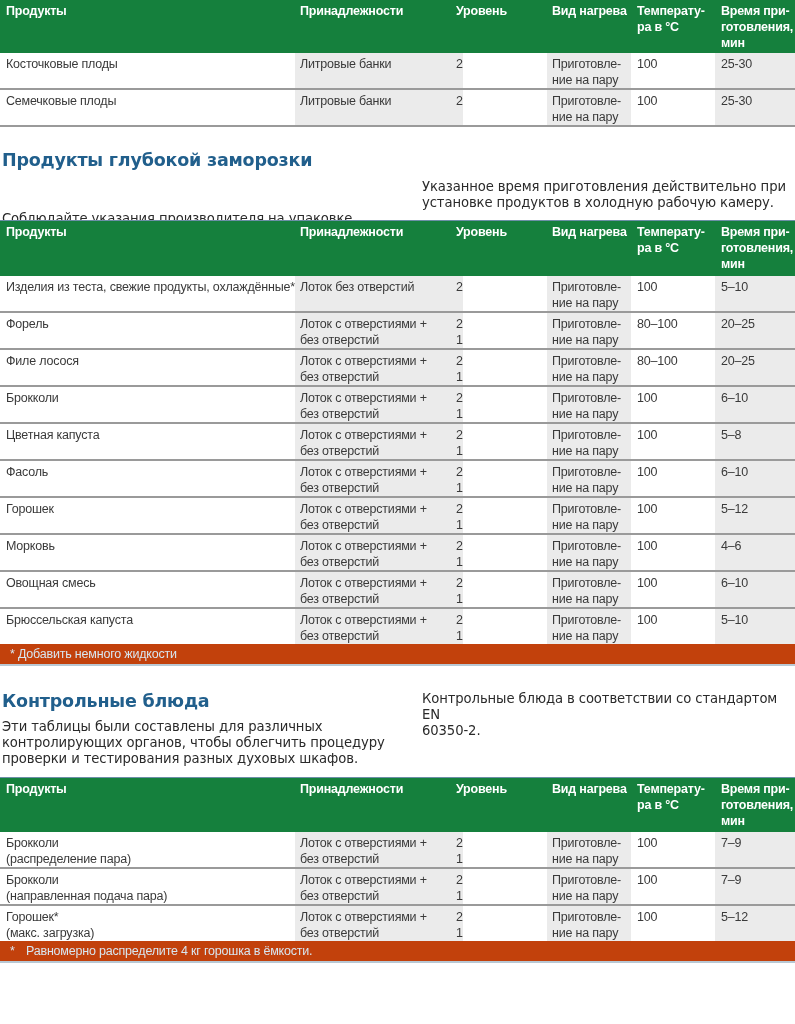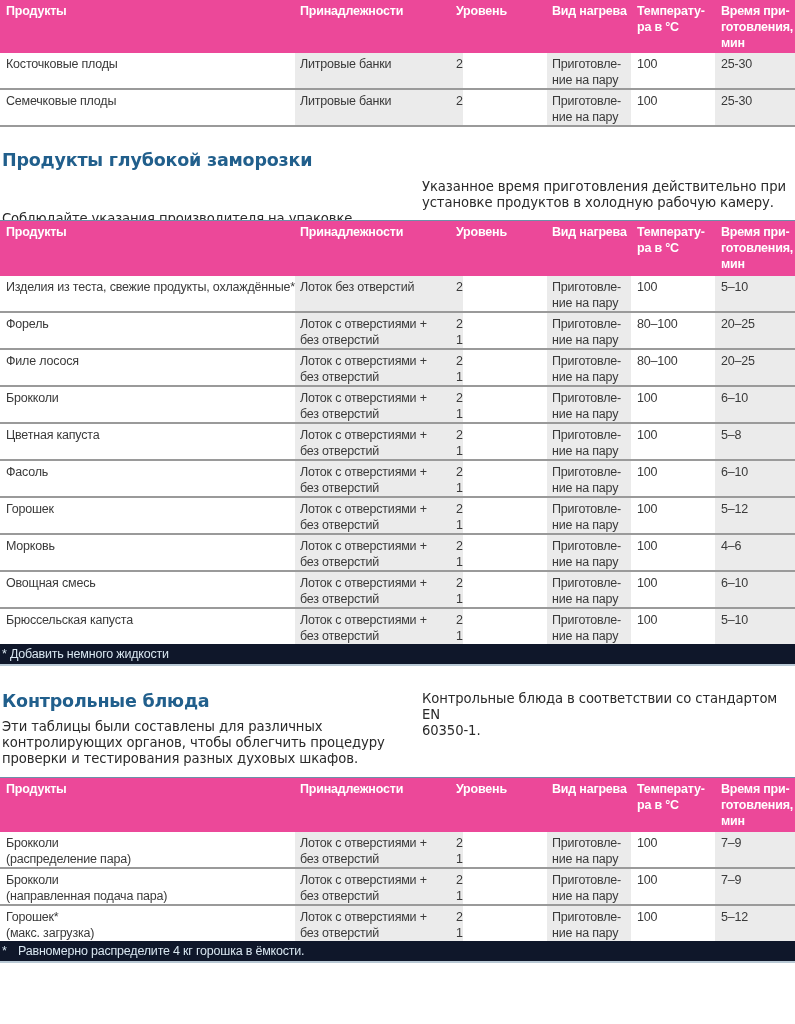--- a/index.html
+++ b/index.html
@@ -1,30 +1,30 @@
 <!DOCTYPE html>
 <html><head>
 <meta charset="utf-8">
 <style>
   html, body { margin:0; padding:0; background:#ffffff; }
   body { width:795px; height:1024px; position:relative; overflow:hidden;
          font-family:"Liberation Sans", sans-serif; color:#2a2a2a; }
   .tbl { position:absolute; left:0; width:795px; }
-  .thead { background:#ec4899; color:#fff; position:relative; border-top:1px solid #6d8fa8; }
+  .thead { background:#15803d; color:#fff; position:relative; border-top:1px solid #6d8fa8; }
   .thead .th { position:absolute; top:3px; font-weight:bold; font-size:12.5px; line-height:16px;
                letter-spacing:-0.2px; }
   .row { position:relative; border-bottom:2px solid #9a9a9a; }
   .bands { position:absolute; inset:0; }
   .band { position:absolute; top:0; bottom:0; background:#ebebeb; }
   .cell { position:absolute; top:3px; font-size:12.5px; line-height:16px; color:#3a3a3a;
           letter-spacing:-0.2px; white-space:pre-line; }
   .c1 { left:6px; } .c2 { left:300px; } .c3 { left:456px; } .c4 { left:552px; }
   .c5 { left:637px; } .c6 { left:721px; }
   .b2 { left:295px; width:168px; } .b4 { left:547px; width:84px; } .b6 { left:715px; width:80px; }
-  .foot { background:#0f172a; color:#d8e6f0; font-size:12.5px; line-height:20px; padding-left:2px;
+  .foot { background:#c2410c; color:#d8e6f0; font-size:12.5px; line-height:20px; padding-left:10px;
           border-bottom:2px solid #b8c8d4; letter-spacing:-0.2px; }
   .foot .star { display:inline-block; width:16px; }
   h2 { position:absolute; left:2px; margin:0; font-size:17.5px; color:#215f8c; font-weight:bold;
        font-family:"DejaVu Sans", sans-serif; letter-spacing:-0.2px; }
   .para { position:absolute; font-family:"DejaVu Sans", sans-serif; font-size:13.2px; line-height:16px;
           color:#2a2a2a; white-space:pre-line; letter-spacing:-0.1px; }
 </style>
 </head>
 <body>
 
@@ -252,21 +252,21 @@
   <div class="foot">
     <span>* Добавить немного жидкости</span>
   </div>
 </div>
 
 <h2 style="top:691px;">Контрольные блюда</h2>
 <div class="para" style="left:2px;top:719px;">Эти таблицы были составлены для различных
 контролирующих органов, чтобы облегчить процедуру
 проверки и тестирования разных духовых шкафов.</div>
 <div class="para" style="left:422px;top:691px;">Контрольные блюда в соответствии со стандартом EN
-60350-1.</div>
+60350-2.</div>
 
 <div class="tbl" style="top:777px;">
   <div class="thead" style="height:54px;">
     <span class="th c1">Продукты</span>
     <span class="th c2">Принадлежности</span>
     <span class="th c3">Уровень</span>
     <span class="th c4">Вид нагрева</span>
     <span class="th c5" style="white-space:pre-line">Температу-
 ра в °C</span>
     <span class="th c6" style="white-space:pre-line">Время при-

